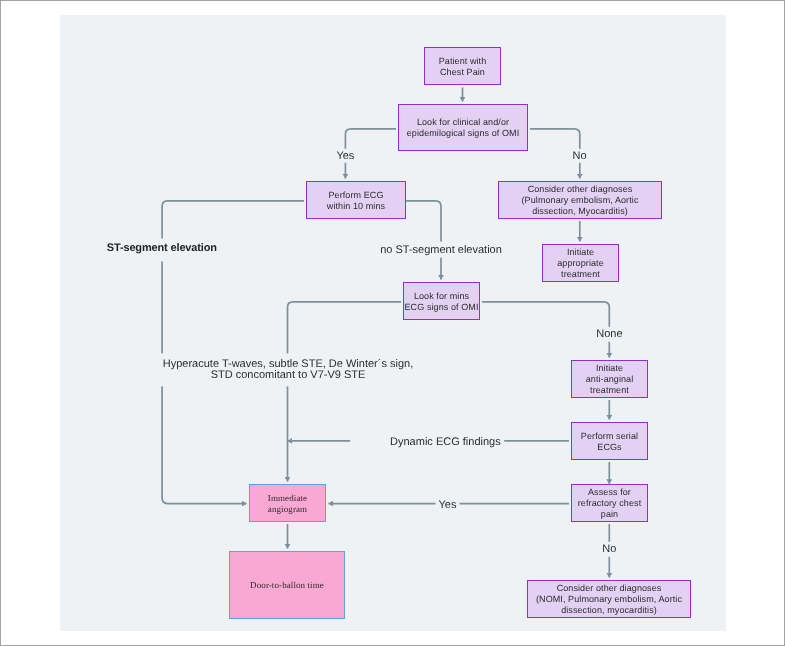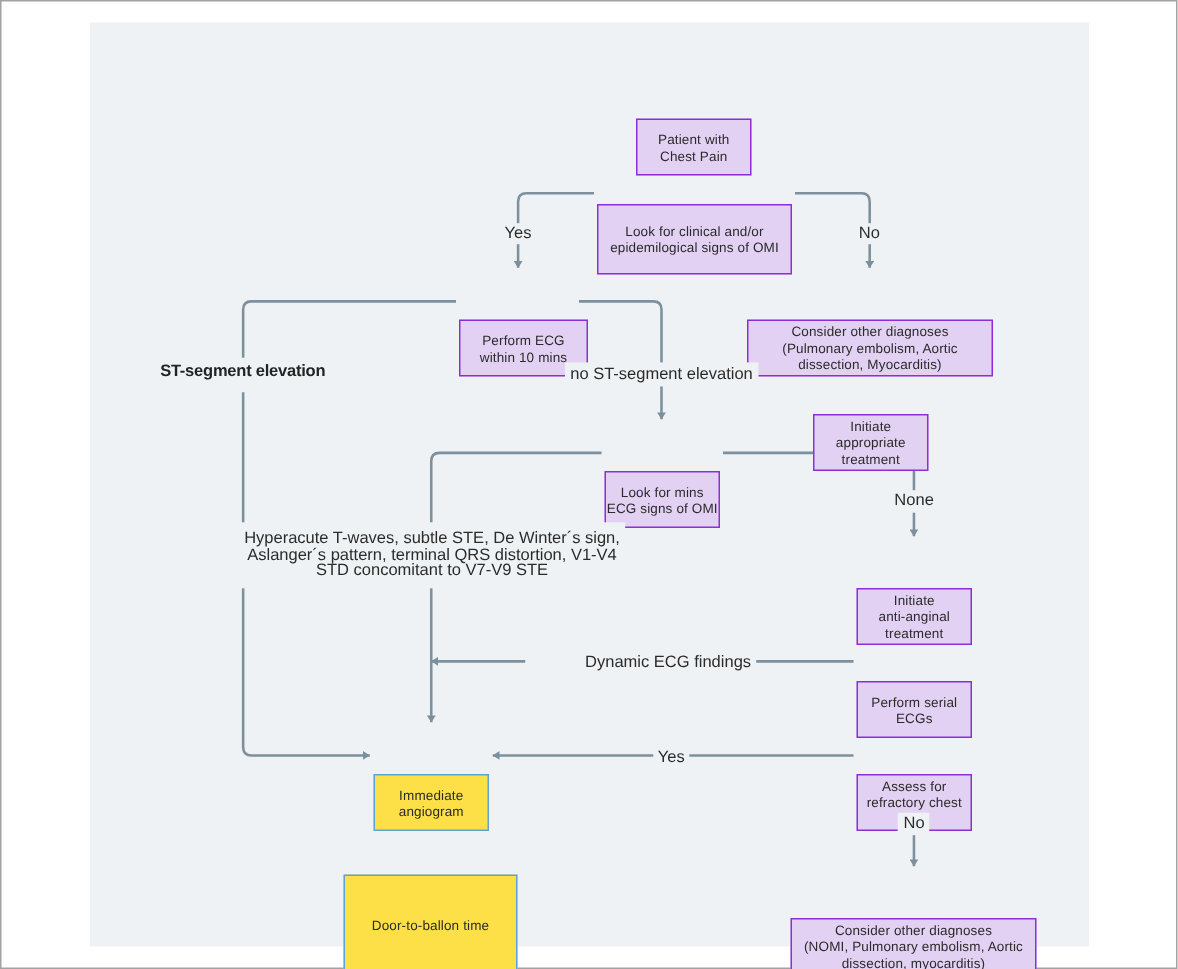--- a/index.html
+++ b/index.html
@@ -23,24 +23,23 @@
   }
   svg#edges { position:absolute; left:0; top:0; overflow:visible; }
 
   .node {
     position:absolute; box-sizing:border-box;
     display:flex; align-items:center; justify-content:center;
     text-align:center;
     font-size:9px; line-height:10.8px;
     color:#2b2b2b;
     letter-spacing:0.01em;
-    margin-top:32px;
   }
   .node.purple { background:#e2d1f3; border:1.4px solid #8d2fd9; }
-  .node.blue   { background:#fde047; border:1.3px solid #5ca2dd; }
+  .node.blue   { background:#f9a8d4; border:1.3px solid #5ca2dd;font-family:Liberation Serif, serif; }
   .node span { display:block; }
   .node > div { position:relative; top:0.5px; }
 
   .elabel {
     position:absolute; font-size:11px; line-height:10.4px;
     color:#2b2b2b; white-space:nowrap;
     transform:translate(-50%,-50%);
     background:#eff2f5; padding:2px 3.5px;
   }
   .elabel.bold { font-weight:bold; color:#232323; letter-spacing:-0.15px; padding:4.4px 3.5px 8.2px 3.5px; }
@@ -94,21 +93,21 @@
             <span>Patient with</span>
             <span>Chest Pain</span>
           </div>
         </div>
         <div class="node purple" style="left: 338px; top: 89px; width: 130px; height: 47px;">
           <div>
             <span>Look for clinical and/or</span>
             <span>epidemilogical signs of OMI</span>
           </div>
         </div>
-        <div class="node purple" style="left: 246px; top: 166px; width: 86px; height: 38px;">
+        <div class="node purple" style="left: 246px; top: 166px; width: 100px; height: 38px;">
           <div>
             <span>Perform ECG</span>
             <span>within 10 mins</span>
           </div>
         </div>
         <div class="node purple" style="left: 438px; top: 166px; width: 164px; height: 38px;">
           <div>
             <span>Consider other diagnoses</span>
             <span>(Pulmonary embolism, Aortic</span>
             <span>dissection, Myocarditis)</span>
@@ -177,21 +176,20 @@
           <span style="display: block;">ST-segment elevation</span>
         </div>
         <div class="elabel" style="left: 381px; top: 234.5px; padding-bottom: 3.2px; padding-top: 3.2px;">
           <span style="display: block;">no ST-segment elevation</span>
         </div>
         <div class="elabel" style="left: 549.4px; top: 319.2px;">
           <span style="display: block;">None</span>
         </div>
         <div class="elabel multi" style="left: 228px; top: 355px;">
           <span style="display: block;">Hyperacute T-waves, subtle STE, De Winter´s sign,</span>
-          <span style="display: block;">Aslanger´s pattern, terminal QRS distortion, V1-V4</span>
           <span style="display: block;">STD concomitant to V7-V9 STE</span>
         </div>
         <div class="elabel" style="left: 367.4px; top: 426.8px;">
           <span style="display: block; margin-left: 36px;">Dynamic ECG findings</span>
         </div>
         <div class="elabel" style="left: 387.5px; top: 489.7px;">
           <span style="display: block;">Yes</span>
         </div>
         <div class="elabel" style="left: 549.4px; top: 534.4px;">
           <span style="display: block;">No</span>

